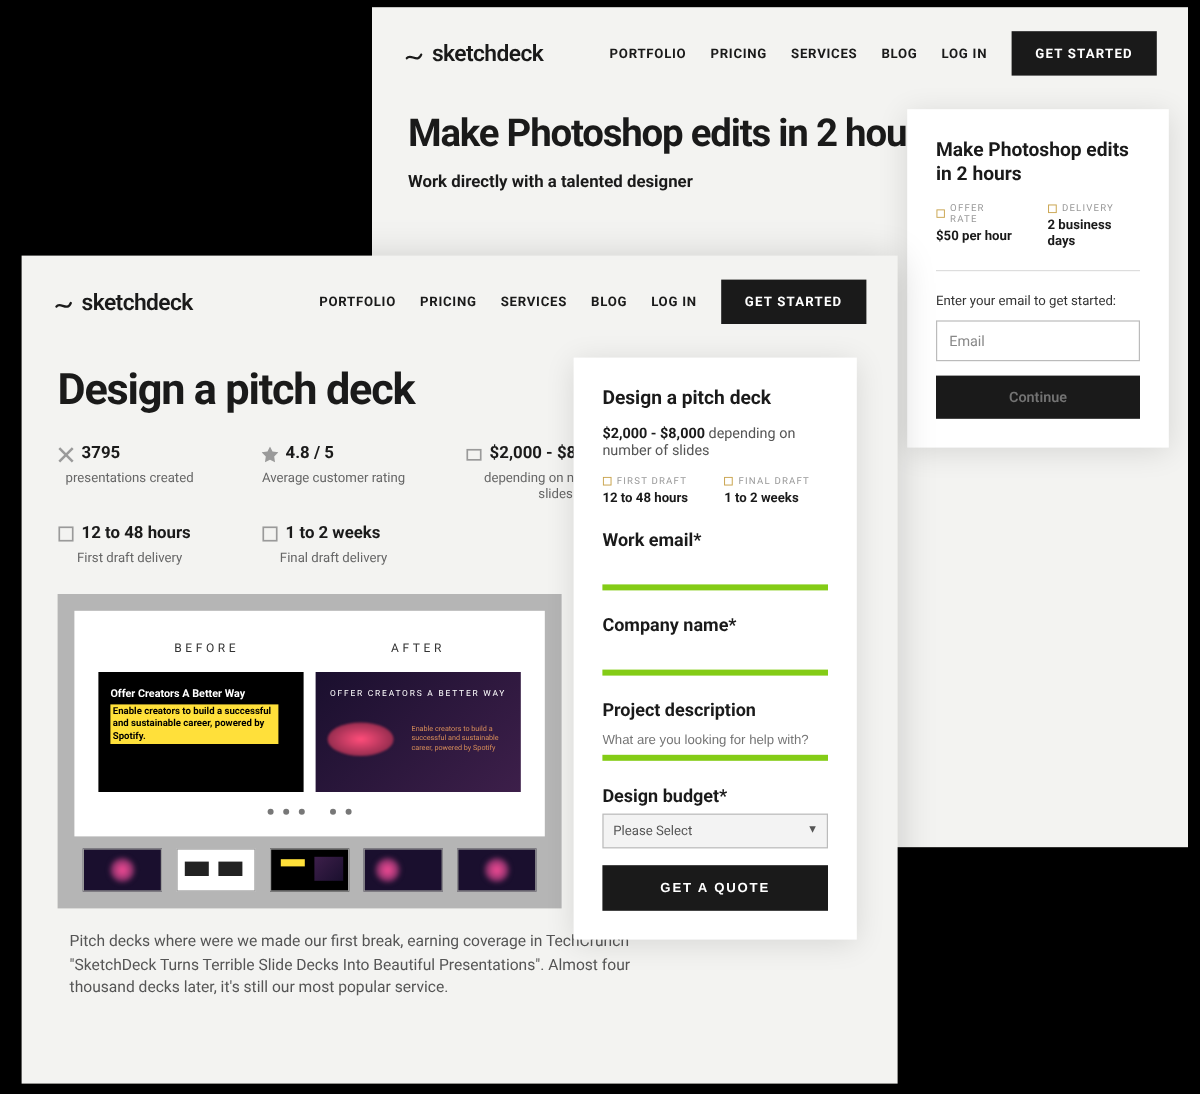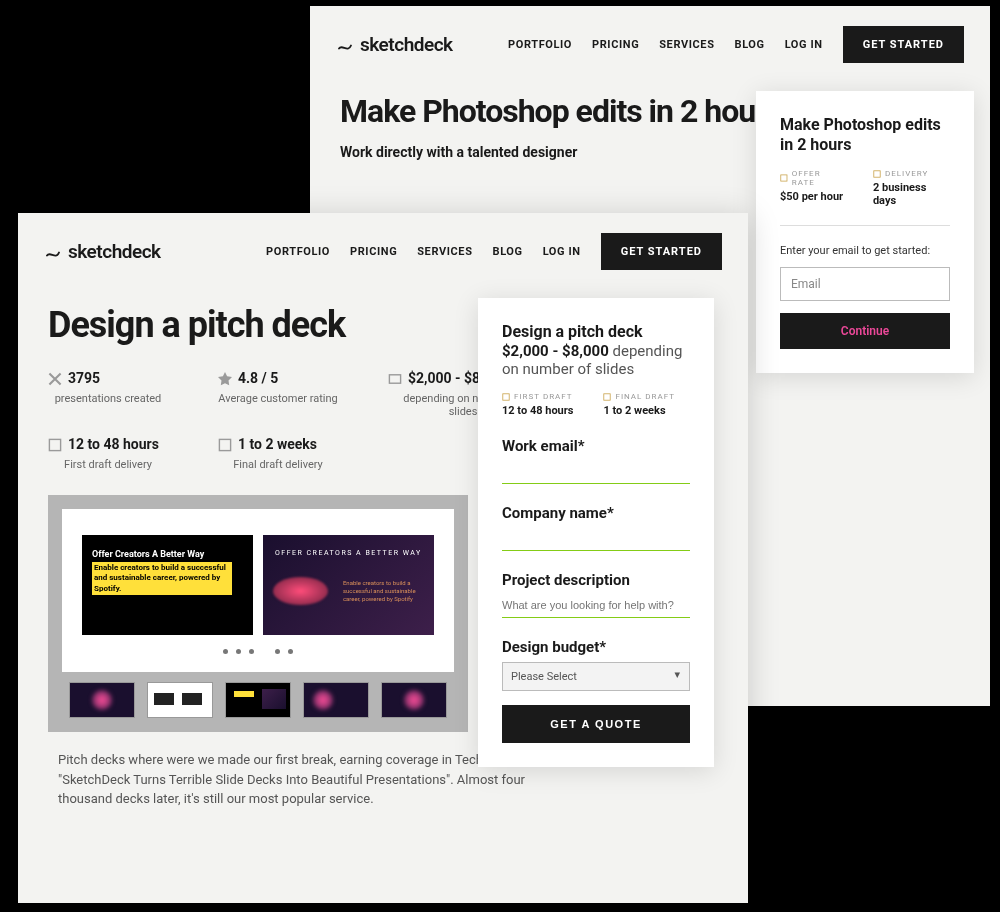--- a/index.html
+++ b/index.html
@@ -58,27 +58,27 @@
 .card-back { left:756px; top:91px; width:218px; }
 .card-front { left:478px; top:298px; width:236px; }
 .ct { font-size:16px; font-weight:700; line-height:1.25; color:#1a1a1a; }
 .meta-row { display:flex; gap:28px; margin-top:14px; }
 .meta-lab { font-size:8px; letter-spacing:1px; color:#999; display:flex; align-items:center; gap:4px; }
 .meta-lab svg { width:8px; height:8px; stroke:#c8a24a; fill:none; }
 .meta-val { font-size:11px; font-weight:700; color:#1a1a1a; margin-top:3px; }
 .hr { border:none; border-top:1px solid #ddd; margin:18px 0; }
 .lead { font-size:11px; color:#333; }
 .inp { width:100%; border:1px solid #bbb; padding:9px 10px; font-size:12px; margin-top:10px; color:#888; background:#fff; }
-.btn-dark { width:100%; background:#1a1a1a; color:#ec4899; font-size:12px; font-weight:600; padding:11px; margin-top:12px; cursor:pointer; border:none; text-align:center; }
-
-.cf-price { font-size:15px; color:#555; }
+.btn-dark { width:100%; background:#1a1a1a; color:#737373; font-size:12px; font-weight:600; padding:11px; margin-top:12px; cursor:pointer; border:none; text-align:center; }
+
+.cf-price { font-size:12px; color:#555; margin-top:12px; }
 .cf-price b { font-weight:700; color:#1a1a1a; }
 .cf-row { display:flex; gap:30px; margin-top:14px; }
 .fld-lab { font-size:15px; font-weight:700; color:#1a1a1a; margin-top:20px; }
-.uline { border:none; border-bottom:1px solid #84cc16; width:100%; padding:6px 0; font-size:11px; color:#999; background:transparent; margin-top:4px; }
+.uline { border:none; border-bottom:5px solid #84cc16; width:100%; padding:6px 0; font-size:11px; color:#999; background:transparent; margin-top:4px; }
 .sel { width:100%; border:1px solid #bbb; background:#f3f3f3; padding:7px 8px; font-size:11px; color:#555; margin-top:6px; appearance:none; position:relative; }
 .sel-wrap { position:relative; margin-top:6px; }
 .sel-wrap::after { content:"▾"; position:absolute; right:10px; top:6px; font-size:11px; color:#555; pointer-events:none; }
 .btn-quote { width:100%; background:#1a1a1a; color:#fff; font-size:11px; font-weight:700; letter-spacing:1.5px; padding:13px; margin-top:14px; border:none; cursor:pointer; }
 </style>
 </head>
 <body>
 
 <div class="page page-back">
   <div class="topnav">
@@ -196,20 +196,24 @@
             <rect x="1" y="1" width="8" height="8" stroke="#9a9a9a" fill="none"></rect>
           </svg>
           <span>1 to 2 weeks</span>
         </div>
       <div class="stat-sub">Final draft delivery</div>
     </div>
   </div>
 
   <div class="carousel" style="width:420px;">
     <div class="slide-area">
+      <div class="ba-labels">
+        <span>BEFORE</span>
+        <span>AFTER</span>
+      </div>
       <div class="ba-imgs">
         <div class="ba-img before-img">
           <div class="t1">Offer Creators A Better Way</div>
           <div class="hl" style="max-width:140px;">Enable creators to build a successful and sustainable career, powered by Spotify.</div>
         </div>
         <div class="ba-img after-img">
           <div class="t1">OFFER CREATORS A BETTER WAY</div>
           <div class="blob"></div>
           <div class="p">Enable creators to build a successful and sustainable career, powered by Spotify</div>
         </div>

